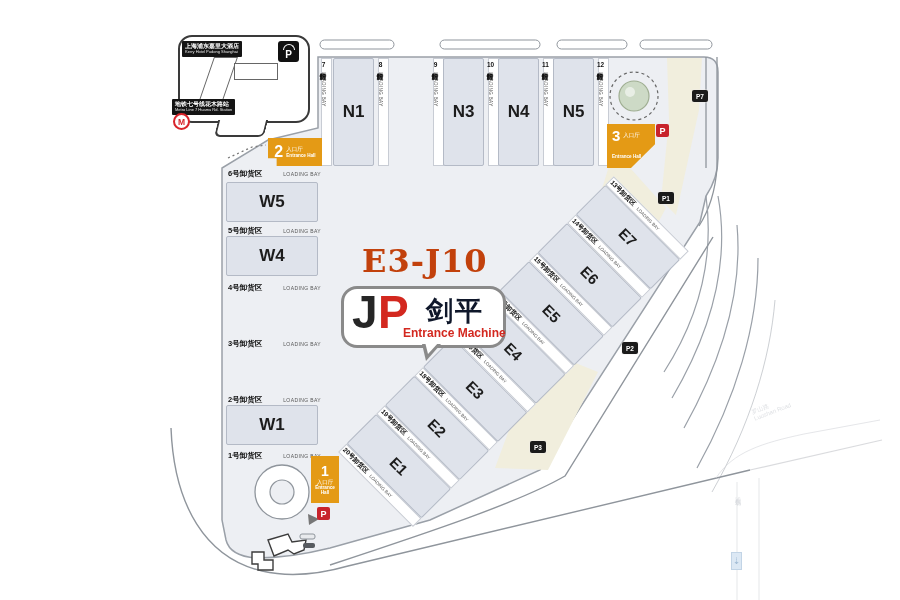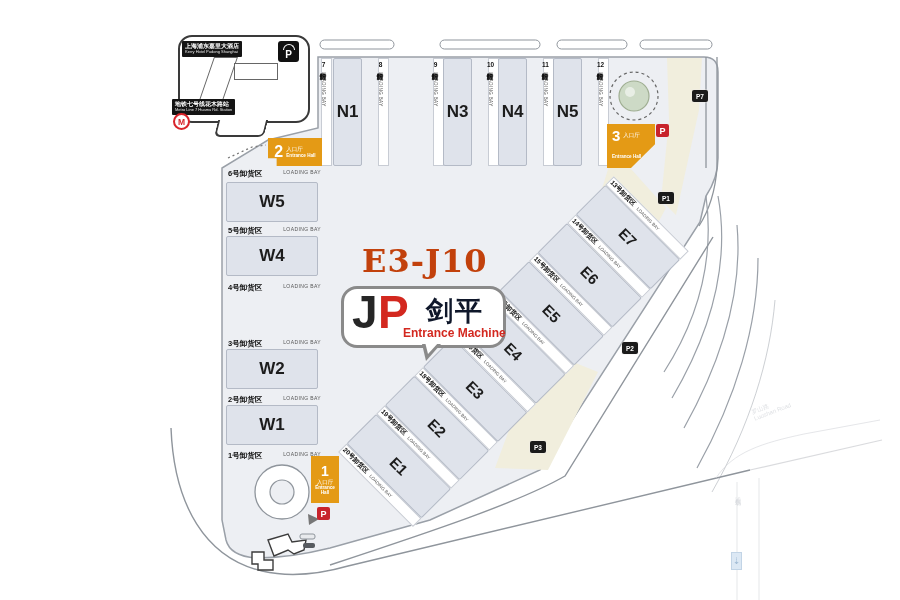--- a/index.html
+++ b/index.html
@@ -5,32 +5,32 @@
   html,body{margin:0;padding:0;background:#fff;}
   #stage{position:relative;width:900px;height:600px;background:#ffffff;overflow:hidden;
          font-family:"Liberation Sans",sans-serif;}
   #stage, #stage *{box-sizing:border-box;}
   .abs{position:absolute;}
 
   
   .hall{position:absolute;background:#dfe3eb;border:1px solid #b4bac6;border-radius:2px;
         display:flex;align-items:center;justify-content:center;
         font-weight:bold;color:#1c1c1c;}
-  .nhall{top:58px;width:29px;height:108px;font-size:17px;}
+  .nhall{top:58px;width:41px;height:108px;font-size:17px;}
   .whall{left:226px;width:92px;height:40px;font-size:17px;}
 
   
   .nstrip{position:absolute;top:58px;width:11px;height:108px;background:#fff;border:1px solid #c8ccd4;
           writing-mode:vertical-rl;text-orientation:upright;padding-top:2px;line-height:1;}
   .nstrip .bay-cn{font-size:6.5px;font-weight:bold;color:#111;}
   .nstrip .num{text-combine-upright:all;}
   .nstrip .bay-en{font-size:4.5px;color:#555;text-orientation:mixed;margin-top:4px;letter-spacing:.4px;}
 
   
-  .wbay{position:absolute;left:228px;display:flex;align-items:flex-start;gap:21px;white-space:nowrap;}
+  .wbay{position:absolute;left:228px;display:flex;align-items:center;gap:21px;white-space:nowrap;}
   .wbay .bay-cn{font-size:7.5px;font-weight:bold;color:#111;}
   .wbay .bay-en{font-size:5px;color:#555;letter-spacing:.4px;}
 
   
   .egroup{position:absolute;left:338px;top:452px;width:390px;height:106px;
           transform:rotate(-45deg);transform-origin:0 0;}
   .ehall{position:absolute;top:0;width:42px;height:106px;background:#dfe3eb;border:1px solid #b4bac6;border-radius:2px;}
   .ehall .hl{position:absolute;left:50%;top:50%;transform:translate(-50%,-50%) rotate(90deg);
              font-size:15px;font-weight:bold;color:#1c1c1c;}
   .estrip{position:absolute;top:0;width:12px;height:106px;background:#fff;border:1px solid #c8ccd4;}
@@ -199,21 +199,20 @@
     </div>
   <div class="hall whall" style="top:236px">W4</div>
   <div class="wbay" style="top:283px">
     <span class="bay-cn"><span>4</span><span>号卸货区</span></span>
       <span class="bay-en">LOADING BAY</span>
     </div>
   <div class="wbay" style="top:339px">
     <span class="bay-cn"><span>3</span><span>号卸货区</span></span>
       <span class="bay-en">LOADING BAY</span>
     </div>
-  <div class="hall whall" style="top:349px">W2</div>
   <div class="wbay" style="top:395px">
     <span class="bay-cn"><span>2</span><span>号卸货区</span></span>
       <span class="bay-en">LOADING BAY</span>
     </div>
   <div class="hall whall" style="top:405px">W1</div>
   <div class="wbay" style="top:451px">
     <span class="bay-cn"><span>1</span><span>号卸货区</span></span>
       <span class="bay-en">LOADING BAY</span>
     </div>
 

